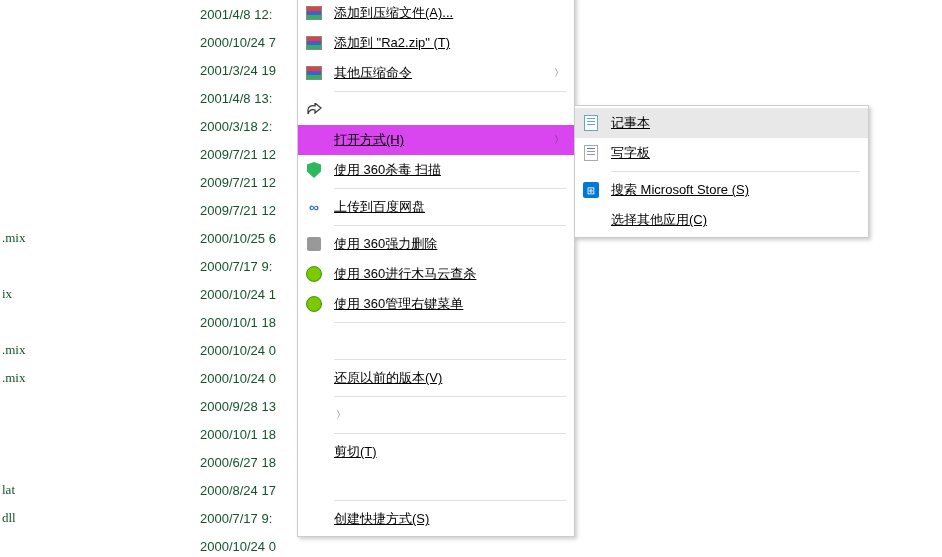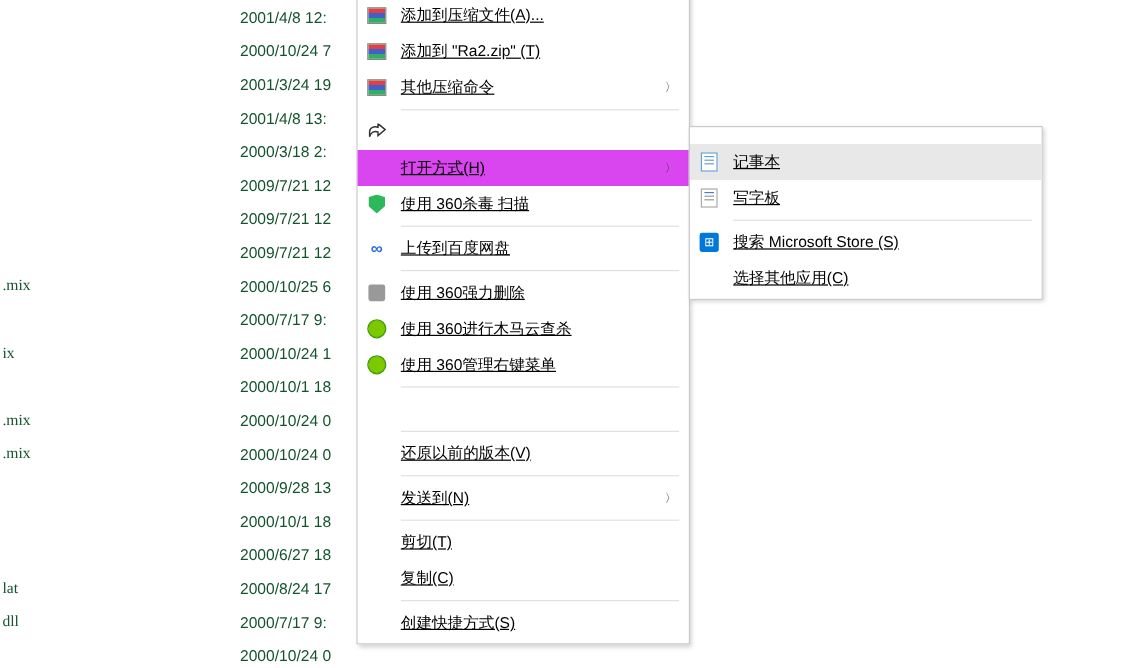--- a/index.html
+++ b/index.html
@@ -93,21 +93,20 @@
       background: #fff;
       border: 1px solid #ccc;
       box-shadow: 2px 2px 4px rgba(0,0,0,0.2);
       padding: 2px 0;
     }
     .submenu .menu-item {
       padding-left: 6px;
     }
     .submenu .menu-item.highlighted {
       background: #e8e8e8;
-      margin-top: 12px;
     }
 
     
     .ic-archive {
       width: 16px; height: 14px;
       background: linear-gradient(to bottom, #e04040 0 33%, #4060d0 33% 66%, #30b060 66% 100%);
       border: 1px solid #888;
     }
     .ic-shield {
       width: 14px; height: 16px;
@@ -339,31 +338,29 @@
       <span class="menu-icon"></span>
     </div>
     <div class="menu-sep"></div>
     <div class="menu-item">
       <span class="menu-icon"></span>
       <span class="menu-label">还原以前的版本(V)</span>
     </div>
     <div class="menu-sep"></div>
     <div class="menu-item">
       <span class="menu-icon"></span>
-      <span class="menu-label">发送到(N)</span>
       <span class="menu-arrow">〉</span>
     </div>
     <div class="menu-sep"></div>
     <div class="menu-item">
       <span class="menu-icon"></span>
       <span class="menu-label">剪切(T)</span>
     </div>
     <div class="menu-item">
       <span class="menu-icon"></span>
-      <span class="menu-label">复制(C)</span>
     </div>
     <div class="menu-sep"></div>
     <div class="menu-item">
       <span class="menu-icon"></span>
       <span class="menu-label">创建快捷方式(S)</span>
     </div>
   </div>
 
 <div class="submenu" id="submenu">
     <div class="menu-item highlighted">

